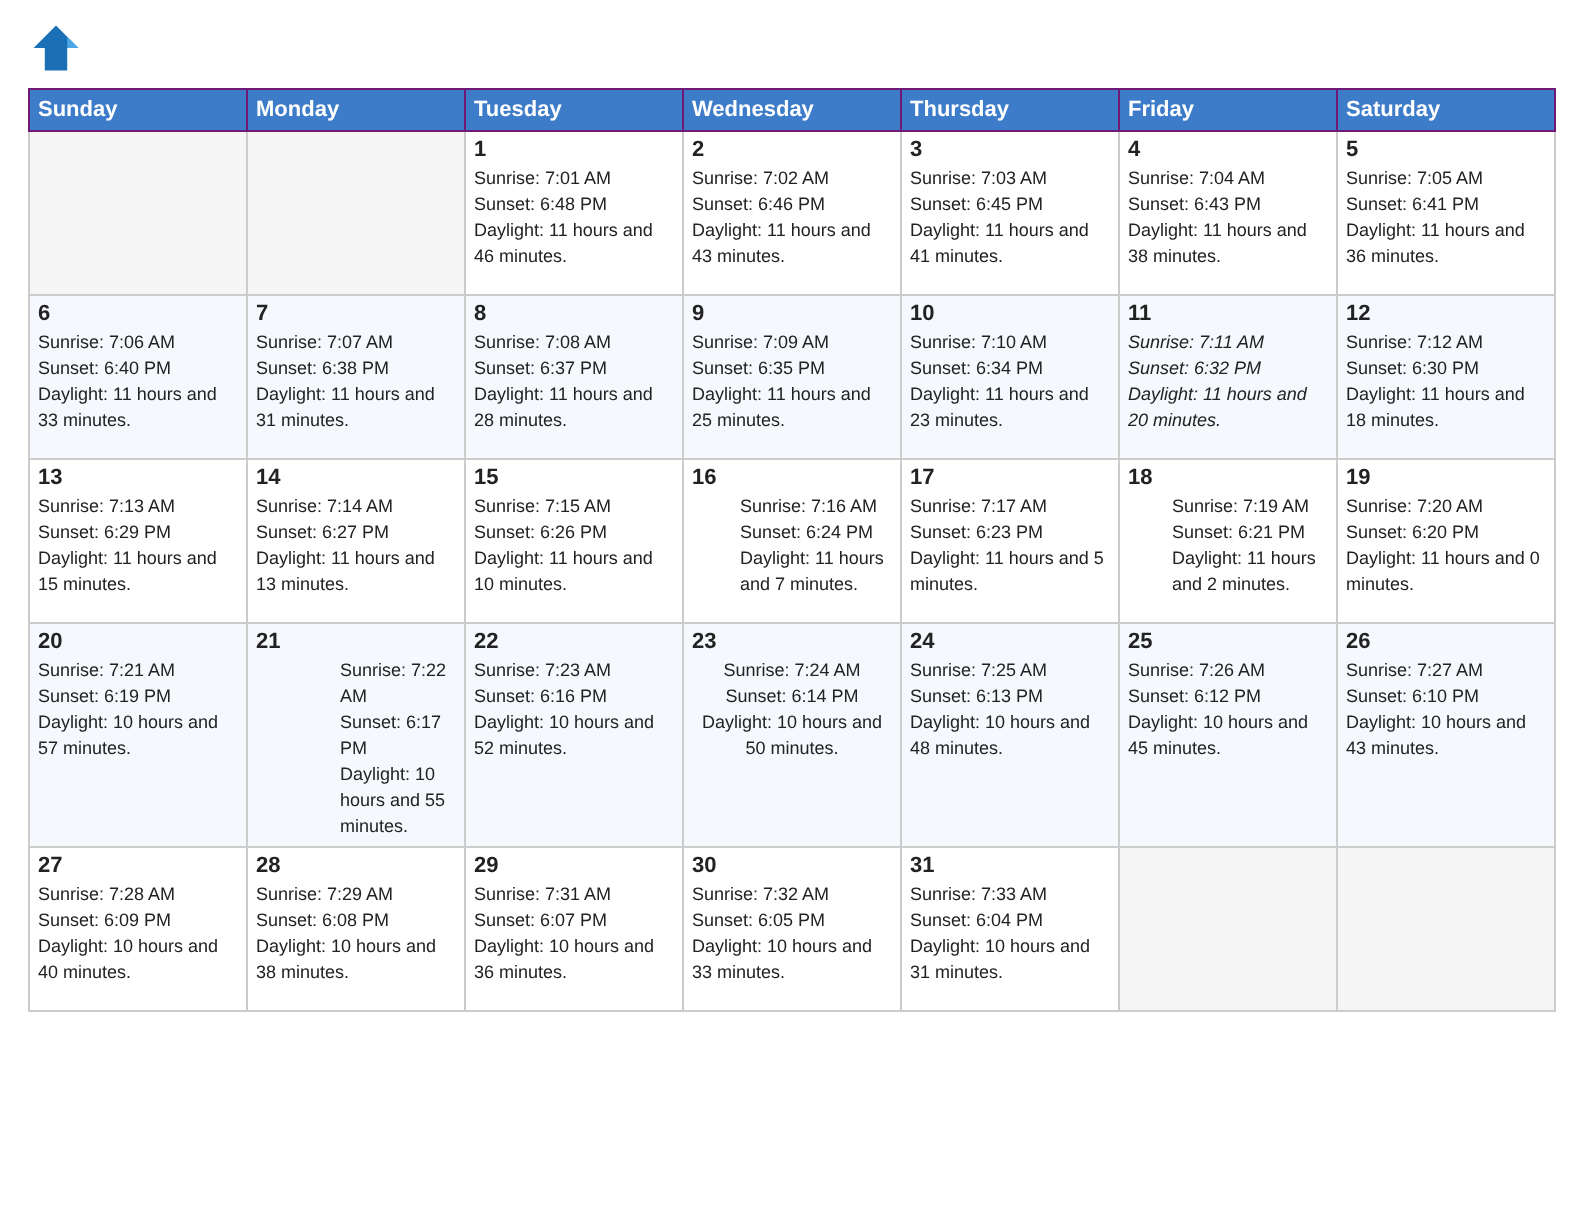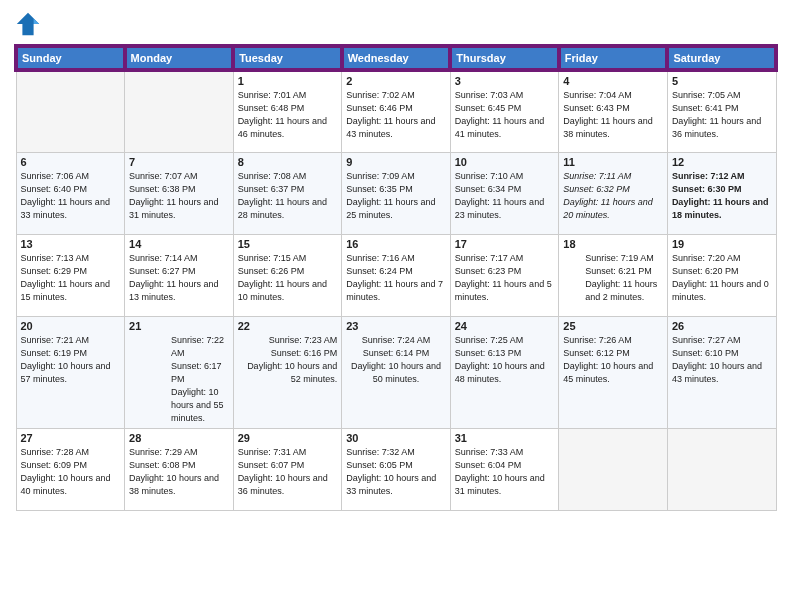--- a/index.html
+++ b/index.html
@@ -58,21 +58,21 @@
       width: 100%;
       border-collapse: collapse;
     }
     .calendar th {
       background: #3d7cc9;
       color: #fff;
       font-size: 11px;
       font-weight: bold;
       padding: 4px 4px;
       text-align: left;
-      border: 4px solid #701a75;
+      border: 1px solid #701a75;
     }
     .calendar td {
       vertical-align: top;
       border: 1px solid #ccc;
       padding: 3px 4px;
       font-size: 9.5px;
       color: #222;
       width: calc(100% / 7);
       height: 82px;
       background: #fff;
@@ -195,21 +195,21 @@
 Daylight: 11 hours and 23 minutes.</div>
           </td>
           <td>
             <div class="day-num">11</div>
             <div class="day-info" style="white-space: pre-line; font-style: italic;">Sunrise: 7:11 AM
 Sunset: 6:32 PM
 Daylight: 11 hours and 20 minutes.</div>
           </td>
           <td>
             <div class="day-num">12</div>
-            <div class="day-info" style="white-space: pre-line; font-weight: bold;">Sunrise: 7:12 AM
+            <div class="day-info" style="white-space: pre-line;">Sunrise: 7:12 AM
 Sunset: 6:30 PM
 Daylight: 11 hours and 18 minutes.</div>
           </td>
         </tr>
         <tr>
           <td>
             <div class="day-num">13</div>
             <div class="day-info" style="white-space: pre-line;">Sunrise: 7:13 AM
 Sunset: 6:29 PM
 Daylight: 11 hours and 15 minutes.</div>
@@ -221,21 +221,21 @@
 Daylight: 11 hours and 13 minutes.</div>
           </td>
           <td>
             <div class="day-num">15</div>
             <div class="day-info" style="white-space: pre-line;">Sunrise: 7:15 AM
 Sunset: 6:26 PM
 Daylight: 11 hours and 10 minutes.</div>
           </td>
           <td>
             <div class="day-num">16</div>
-            <div class="day-info" style="white-space: pre-line;">Sunrise: 7:16 AM
+            <div class="day-info" style="white-space: pre-line; margin-left: 24px;">Sunrise: 7:16 AM
 Sunset: 6:24 PM
 Daylight: 11 hours and 7 minutes.</div>
           </td>
           <td>
             <div class="day-num">17</div>
             <div class="day-info" style="white-space: pre-line;">Sunrise: 7:17 AM
 Sunset: 6:23 PM
 Daylight: 11 hours and 5 minutes.</div>
           </td>
           <td>
@@ -259,21 +259,21 @@
 Daylight: 10 hours and 57 minutes.</div>
           </td>
           <td>
             <div class="day-num">21</div>
             <div class="day-info" style="white-space: pre-line; margin-left: 42px;">Sunrise: 7:22 AM
 Sunset: 6:17 PM
 Daylight: 10 hours and 55 minutes.</div>
           </td>
           <td>
             <div class="day-num">22</div>
-            <div class="day-info" style="white-space: pre-line; text-align: right;">Sunrise: 7:23 AM
+            <div class="day-info" style="white-space: pre-line;">Sunrise: 7:23 AM
 Sunset: 6:16 PM
 Daylight: 10 hours and 52 minutes.</div>
           </td>
           <td>
             <div class="day-num">23</div>
             <div class="day-info" style="white-space: pre-line; text-align: center;">Sunrise: 7:24 AM
 Sunset: 6:14 PM
 Daylight: 10 hours and 50 minutes.</div>
           </td>
           <td>

